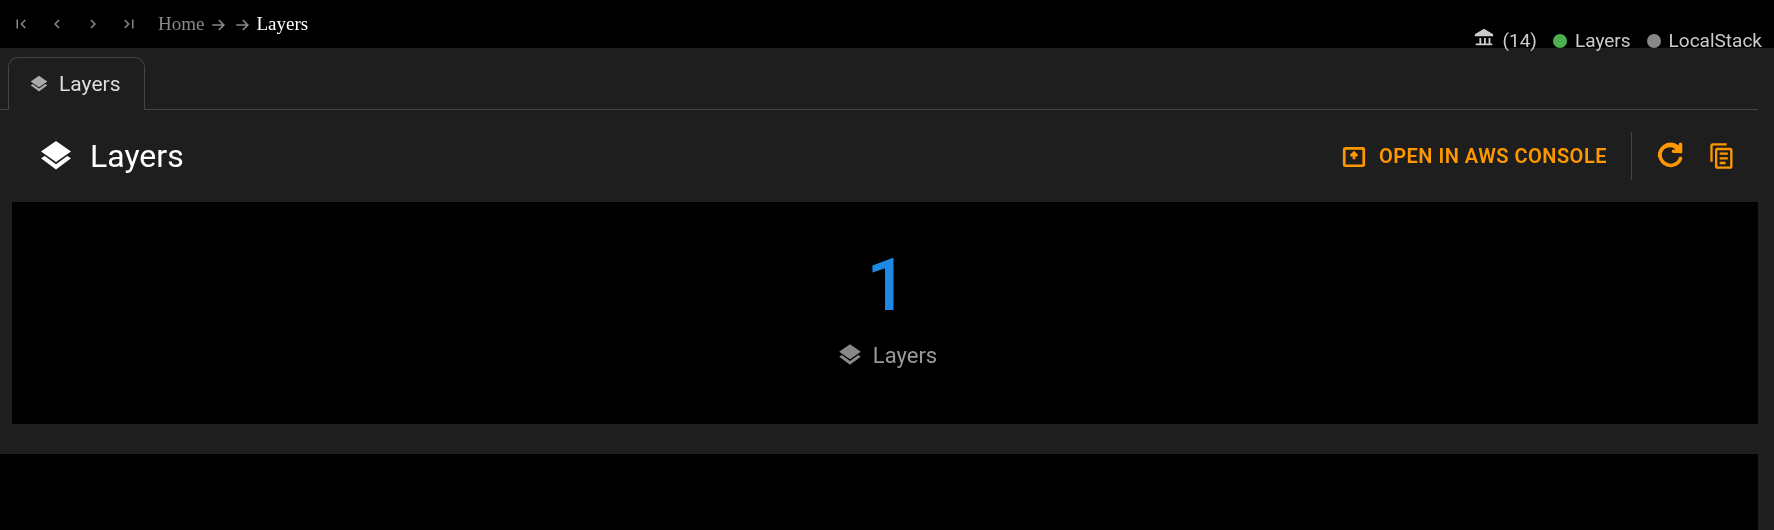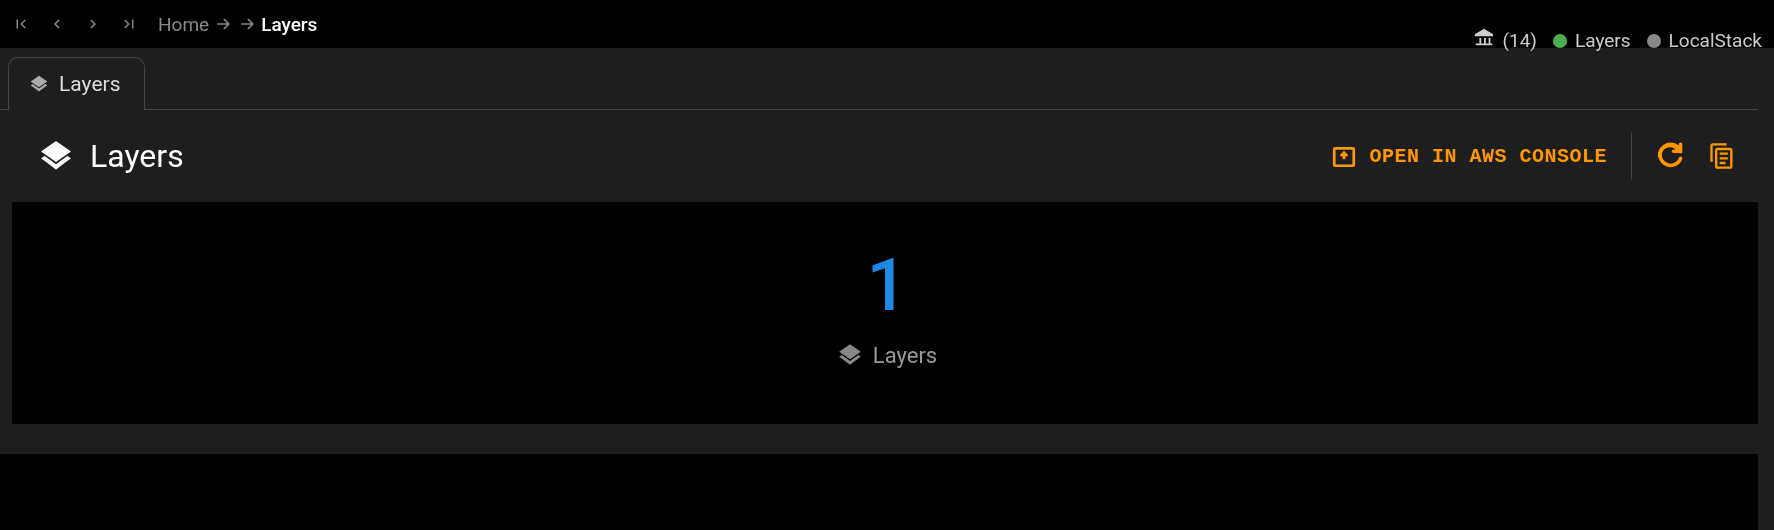--- a/index.html
+++ b/index.html
@@ -35,23 +35,24 @@
       cursor: pointer;
       display: flex;
       align-items: center;
     }
     .nav-arrow svg {
       width: 18px;
       height: 18px;
     }
     .breadcrumbs {
       display: flex;
-      align-items: center;
+      align-items: flex-end;
       gap: 4px;
       flex: 1;
+      font-family: Liberation Serif, serif;
     }
     .breadcrumb-item {
       color: #888;
       font-size: 19px;
       cursor: pointer;
     }
     .breadcrumb-item.active {
       color: #fff;
       font-weight: 500;
     }
@@ -142,21 +143,20 @@
     .page-title {
       font-size: 32px;
       font-weight: 400;
       color: #fff;
     }
     .header-actions {
       margin-left: auto;
       display: flex;
       align-items: center;
       gap: 24px;
-      font-family: Liberation Mono, monospace;
     }
     .aws-console-btn {
       display: flex;
       align-items: center;
       gap: 12px;
       color: #ff9800;
       font-size: 20px;
       font-weight: 600;
       letter-spacing: 0.5px;
       cursor: pointer;

